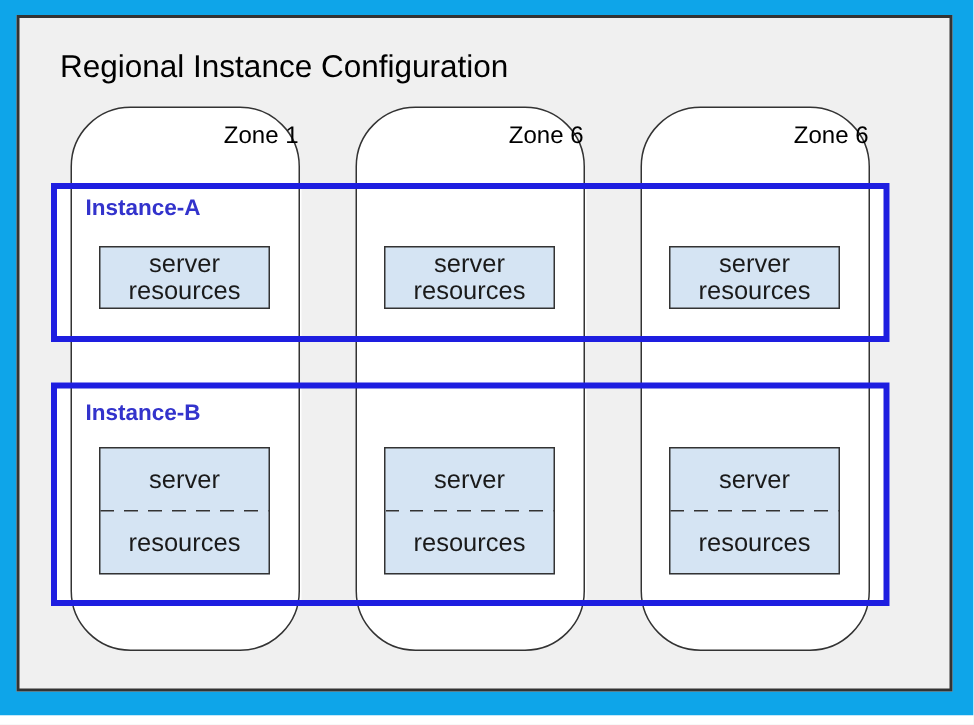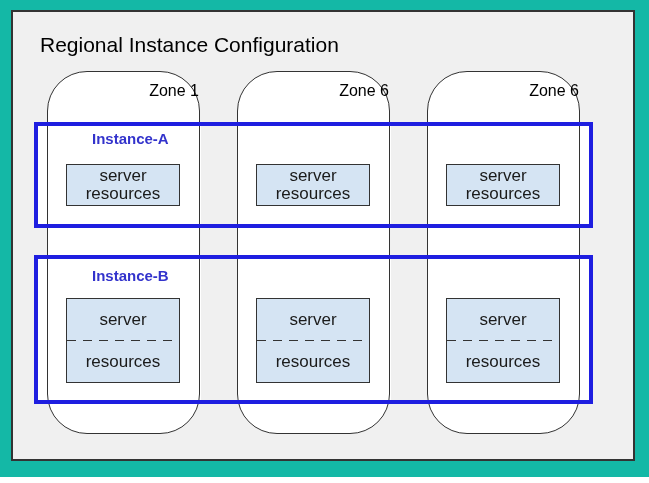--- a/index.html
+++ b/index.html
@@ -1,17 +1,17 @@
 <!DOCTYPE html>
 <html style="--canvas-bg: #f0f0f0; --zone-fill: #ffffff; --line-dark: #333333; --instance-border: #1e1ee0; --instance-label: #3333cc; --sbox-fill: #d5e4f3;"><head>
 <meta charset="utf-8">
 <style>
   html,body{margin:0;padding:0;background:#ffffff;}
   .page{
-    position:relative;width:649px;height:477px;background:#14b8a6;
+    position:relative;width:649px;height:477px;background:#0ea5e9;
     font-family:"Liberation Sans",sans-serif;overflow:hidden;
   }
   .frame{
     position:absolute;left:11px;top:10px;width:624px;height:451px;
     box-sizing:border-box;border:2px solid var(--line-dark,#333);
     background:var(--canvas-bg,#f0f0f0);
   }
   .title{
     position:absolute;left:27px;top:21px;font-size:21px;line-height:23px;
     color:#000;white-space:nowrap;
@@ -44,21 +44,21 @@
   .col-3{left:446px;}
   .sbox-a{top:164px;height:42px;}
   .sbox-b{top:298px;height:85px;align-items:stretch;justify-content:stretch;}
   .sbox-half{flex:1;display:flex;align-items:center;justify-content:center;}
   .dash-line{
     height:1px;width:100%;
     background-image:repeating-linear-gradient(90deg,var(--line-dark,#333) 0 9px,transparent 9px 16px);
   }
   .instance{
     position:absolute;left:34px;width:559px;box-sizing:border-box;
-    border:4px solid var(--instance-border,#1e1ee0);background:transparent;z-index:5;padding-left:35px;
+    border:4px solid var(--instance-border,#1e1ee0);background:transparent;z-index:5;
   }
   .instance-a{top:122px;height:106px;}
   .instance-b{top:255px;height:149px;}
   .instance-label{
     display:block;font-weight:bold;font-size:15px;line-height:16px;
     color:var(--instance-label,#3333cc);margin:5px 0 0 19px;white-space:nowrap;
   }
   .instance-b .instance-label{margin-top:9px;}
 </style>
 </head>

